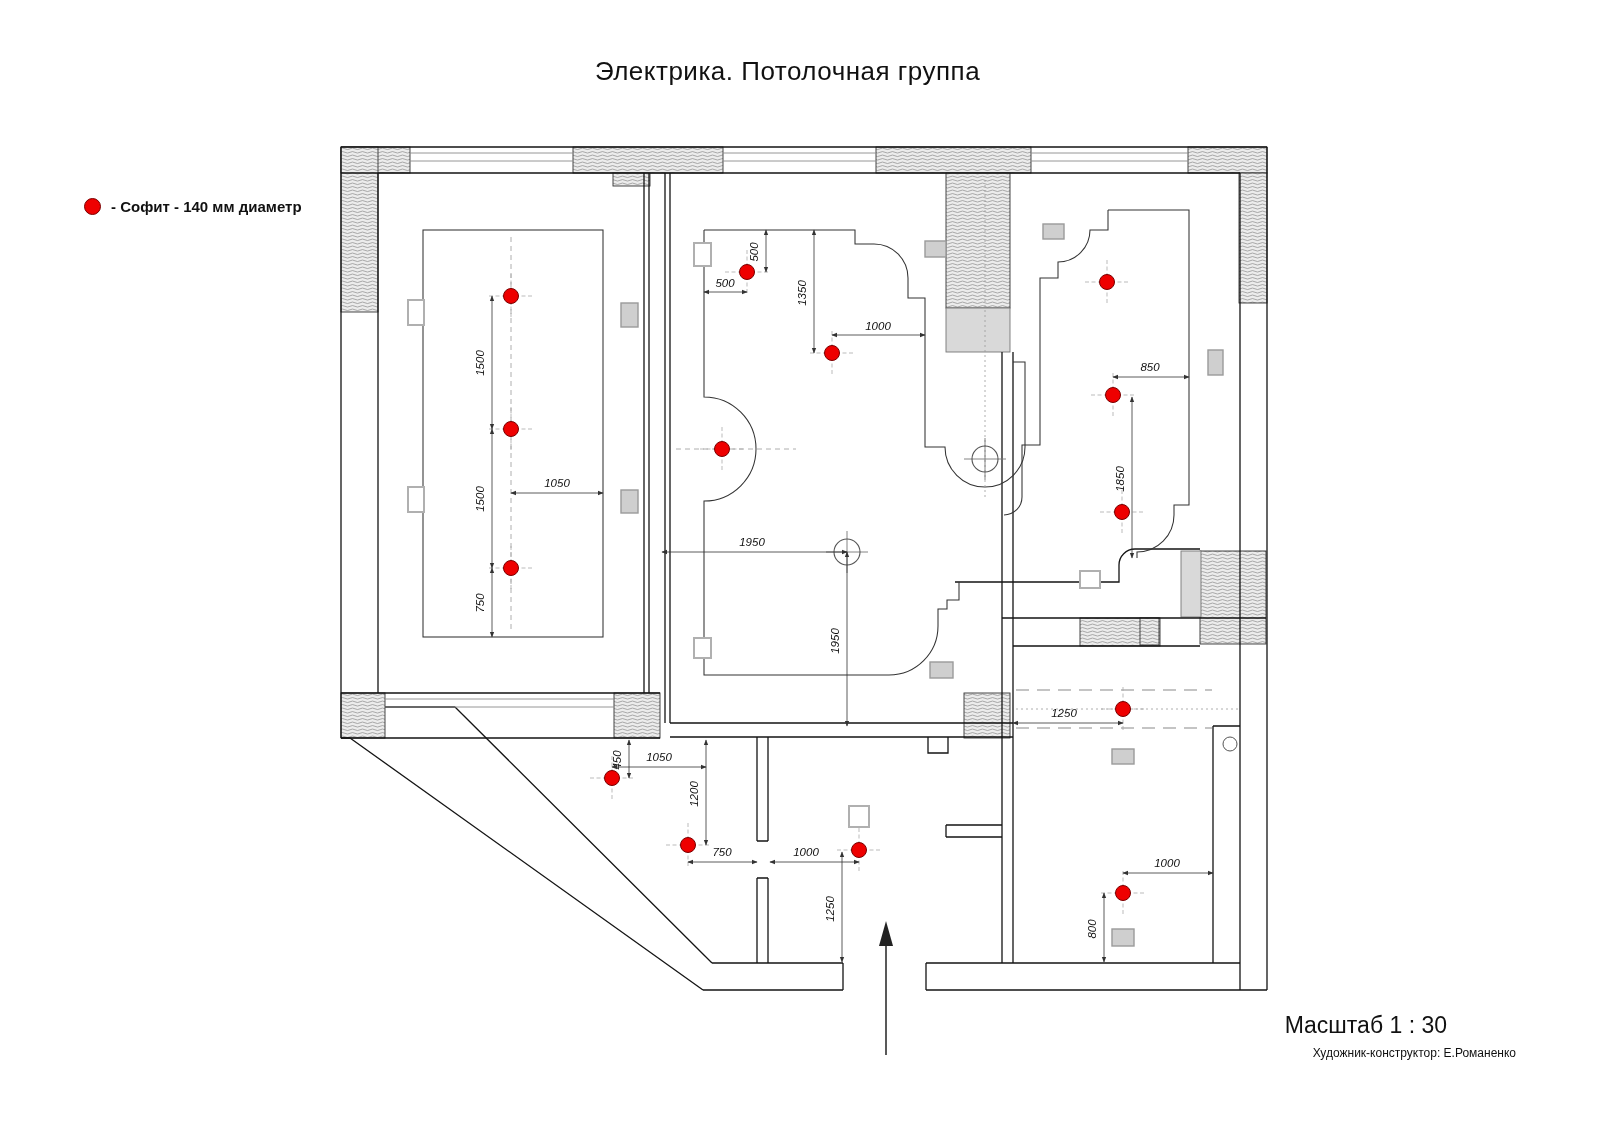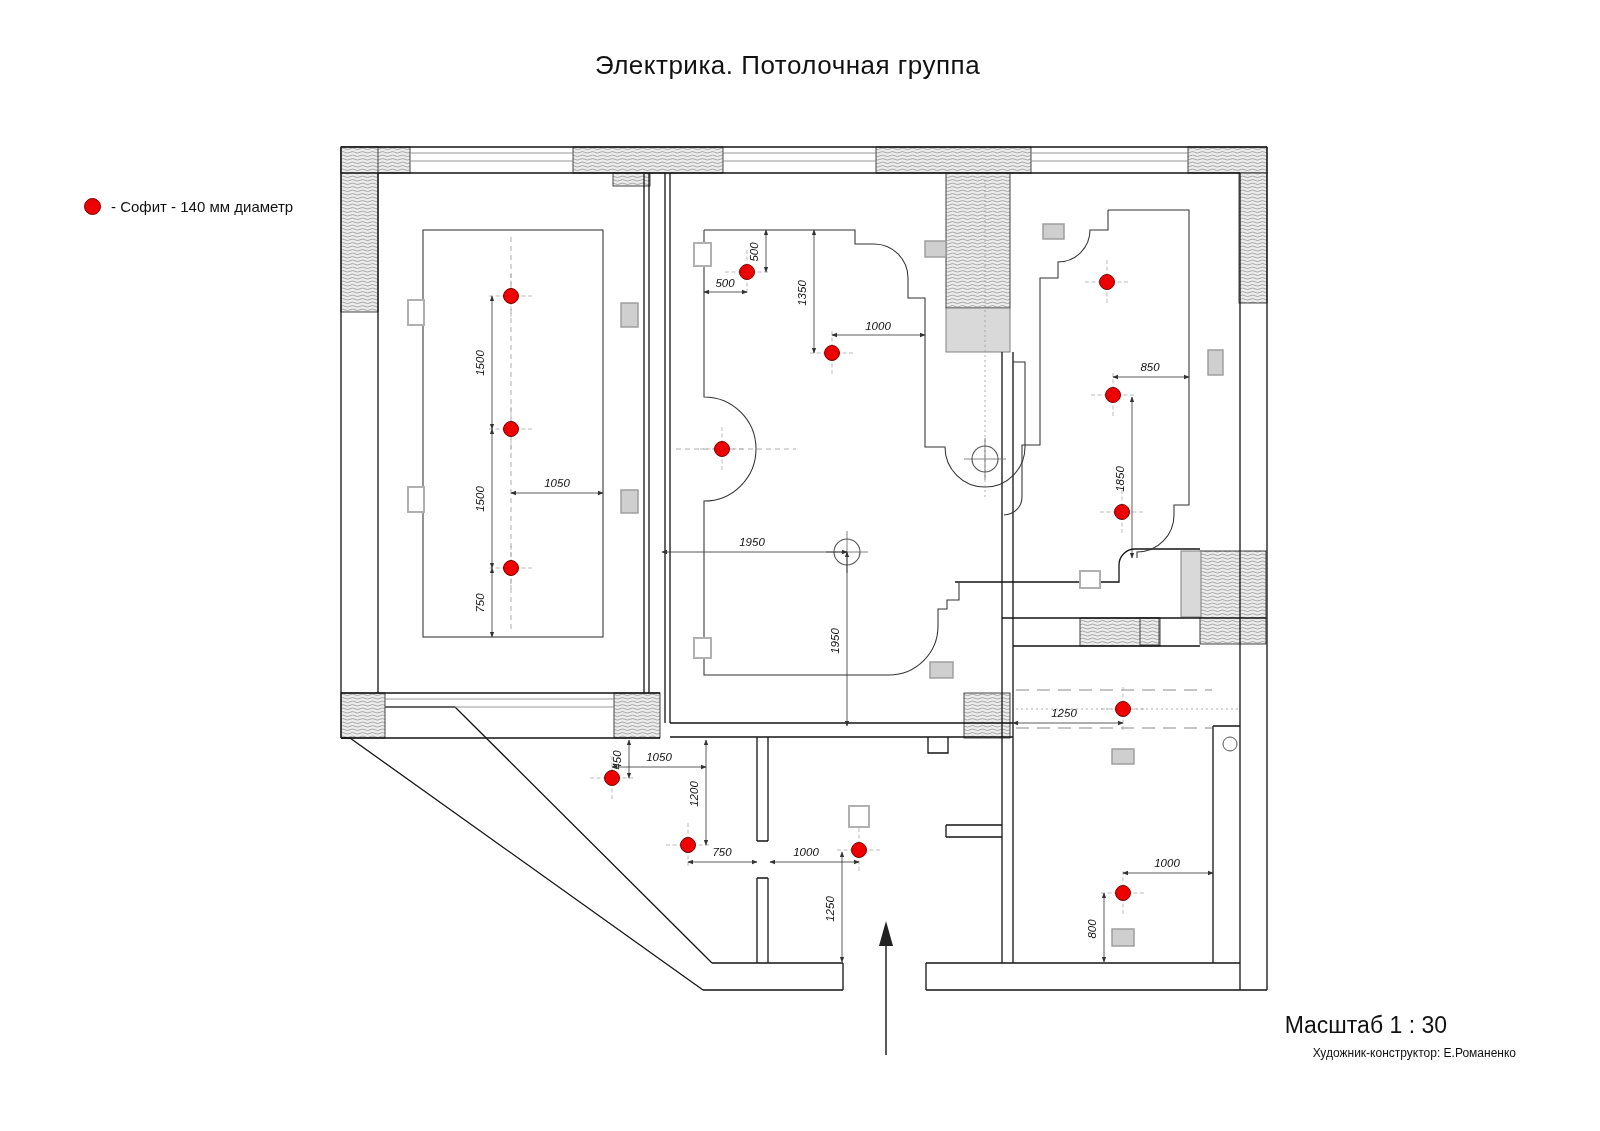--- a/index.html
+++ b/index.html
@@ -1,21 +1,21 @@
 <!DOCTYPE html>
 <html><head>
 <meta charset="utf-8">
 <style>
   html,body{margin:0;padding:0;background:#fff;}
   .canvas{position:relative;width:1600px;height:1131px;background:#fff;overflow:hidden;
           font-family:"Liberation Sans",sans-serif;color:#111;}
-  .title{position:absolute;left:0;top:50px;width:1575px;text-align:center;
+  .title{position:absolute;left:0;top:56px;width:1575px;text-align:center;
          font-size:26px;letter-spacing:0.5px;}
   .legend{position:absolute;left:75px;top:196px;width:290px;font-size:15px;}
-  .legend-row{display:flex;align-items:flex-start;margin-bottom:34px;}
+  .legend-row{display:flex;align-items:flex-start;margin-bottom:34px;font-weight:bold;}
   .sym-spot{width:15px;height:15px;border-radius:50%;background:#ee0000;
             border:1px solid #7a0000;margin:2px 10px 0 9px;flex:0 0 auto;}
   .sym-chand{margin:-4px 6px 0 0;flex:0 0 auto;}
   .legend-text{line-height:21px;}
   .plan-svg{position:absolute;left:0;top:0;}
   .footer-scale{position:absolute;right:153px;top:1012px;font-size:23px;}
   .footer-author{position:absolute;right:84px;top:1046px;font-size:12px;text-align:center;}
   .wl{stroke:#151515;stroke-width:1.3;fill:none;}
   .win{stroke:#8a8a8a;stroke-width:0.9;fill:none;}
   .hat{fill:url(#hatch);stroke:#333;stroke-width:0.9;}

